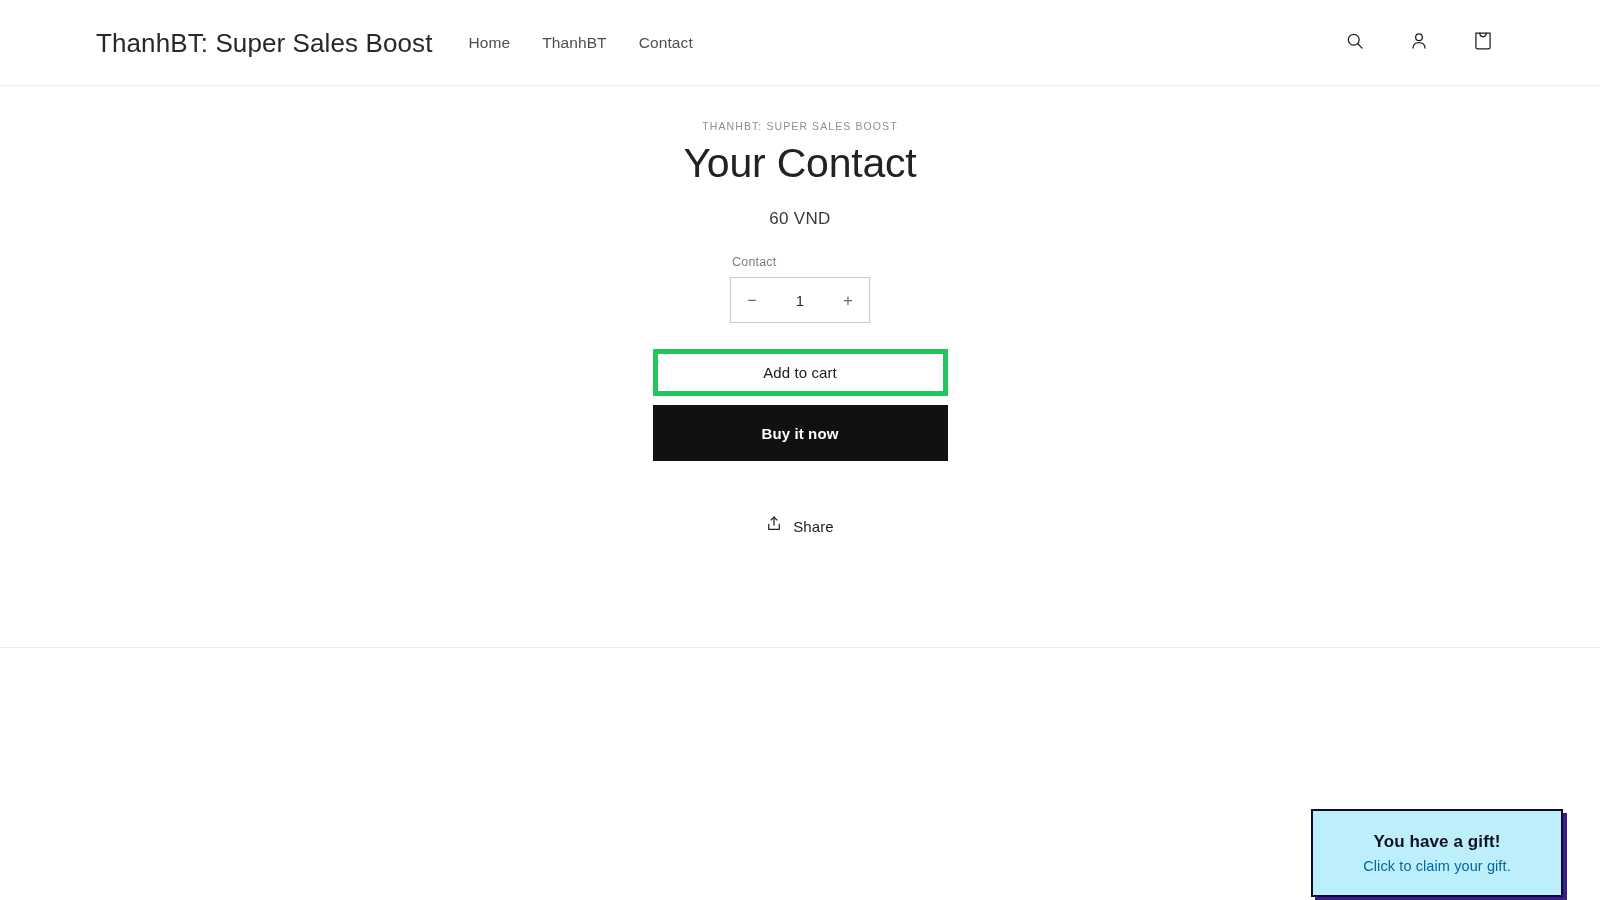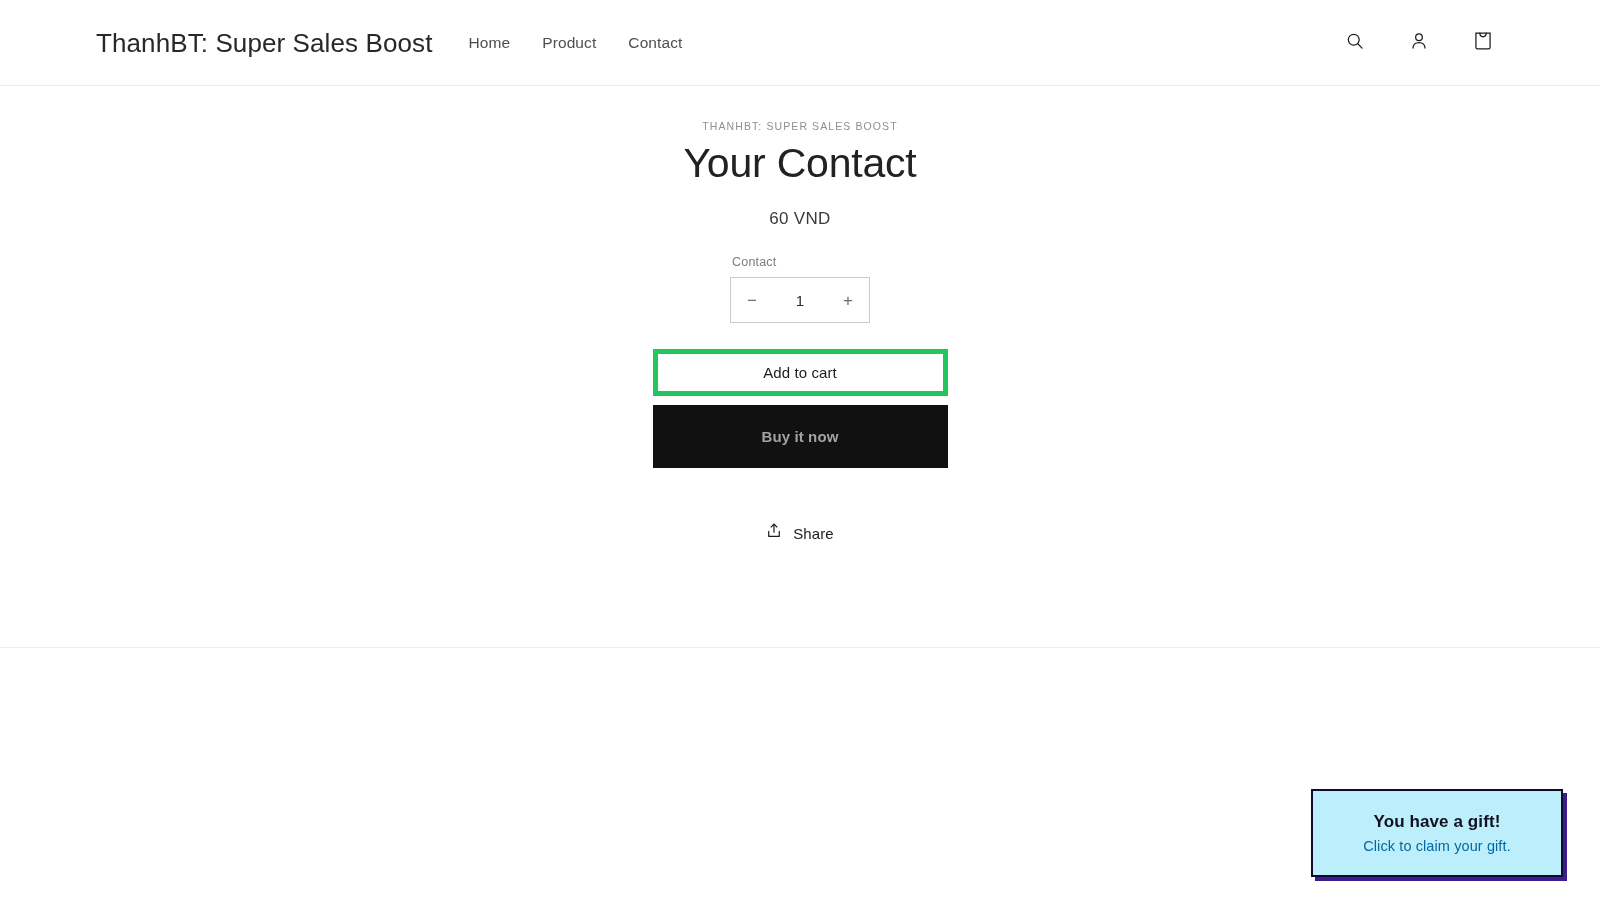--- a/index.html
+++ b/index.html
@@ -159,24 +159,24 @@
     height: 47px;
     border: 5px solid #22c55e;
     background: #ffffff;
     color: #1c1c1c;
     font-size: 15px;
     font-family: "Liberation Sans", sans-serif;
     cursor: pointer;
     letter-spacing: 0.1px;
   }
   .btn-buy-now {
-    height: 63px;
+    height: 56px;
     border: 1px solid #111111;
     background: #111111;
-    color: #a3a3a3;
+    color: #ffffff;
     font-size: 15px;
     font-weight: 700;
     font-family: "Liberation Sans", sans-serif;
     cursor: pointer;
     letter-spacing: 0.1px;
   }
 
   .share-row {
     margin-top: 48px;
     display: flex;
@@ -241,21 +241,21 @@
     align-items: center;
     justify-content: center;
     color: #1c1c1c;
     padding: 0;
   }
 
   
   .gift-popup {
     position: absolute;
     left: 1311px;
-    top: 789px;
+    top: 809px;
     width: 252px;
     height: 88px;
     background: #bdeefc;
     border: 2px solid #0d0d2b;
     box-shadow: 4px 4px 0 0 #3b1d8f;
     display: flex;
     flex-direction: column;
     align-items: center;
     justify-content: center;
     cursor: pointer;
@@ -279,21 +279,21 @@
 </head>
 <body>
 
 <div class="page">
 
   <header class="site-header">
     <a href="#" class="brand">ThanhBT: Super Sales Boost</a>
 
     <nav class="main-nav">
       <a href="#" class="nav-link">Home</a>
-      <a href="#" class="nav-link">Product</a>
+      <a href="#" class="nav-link">ThanhBT</a>
       <a href="#" class="nav-link">Contact</a>
     </nav>
 
     <div class="header-actions">
       <button class="icon-btn">
         <span>
           <svg width="20" height="20" viewBox="0 0 24 24" fill="none" stroke="currentColor" stroke-width="1.5" stroke-linecap="round">
             <circle cx="10.5" cy="10.5" r="6.5"></circle>
             <line x1="15.3" y1="15.3" x2="20.5" y2="20.5"></line>
           </svg>

